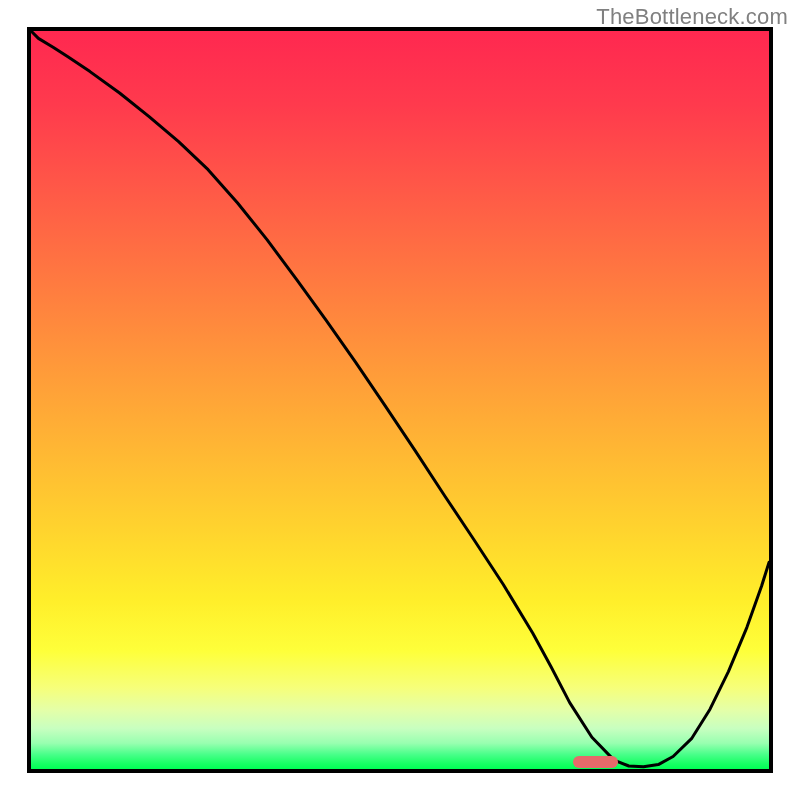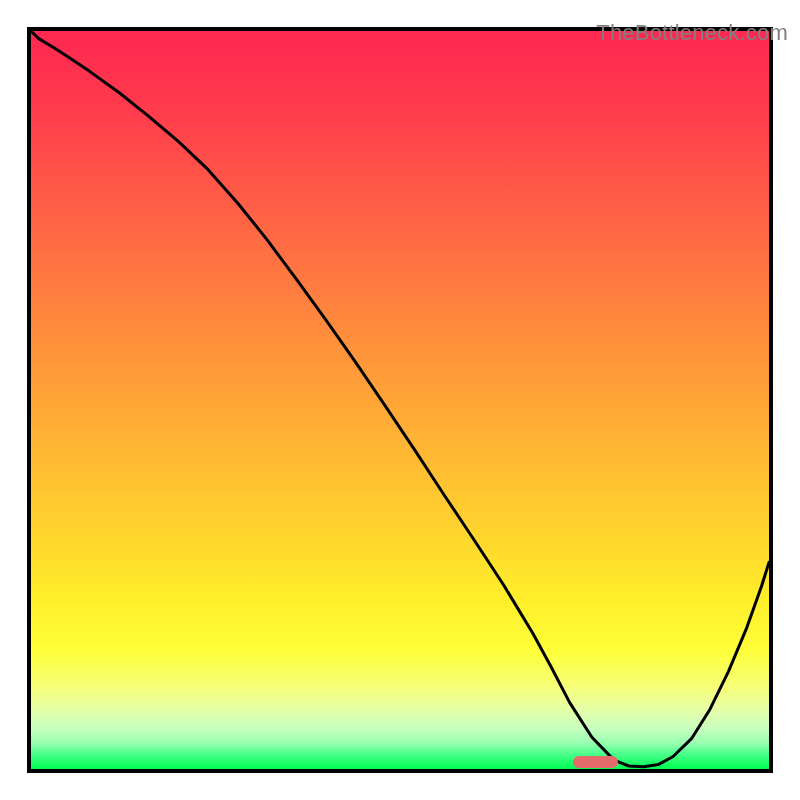--- a/index.html
+++ b/index.html
@@ -17,21 +17,20 @@
   }
   .watermark {
     position: absolute;
     top: 4px;
     right: 12px;
     color: #808080;
     font-size: 22px;
     font-weight: 500;
     letter-spacing: 0.2px;
     z-index: 20;
-    margin-top: 16px;
   }
   .plot-frame {
     position: absolute;
     top: 27px;
     left: 27px;
     width: 746px;
     height: 746px;
     border: 4px solid #000;
     box-sizing: border-box;
     overflow: hidden;

